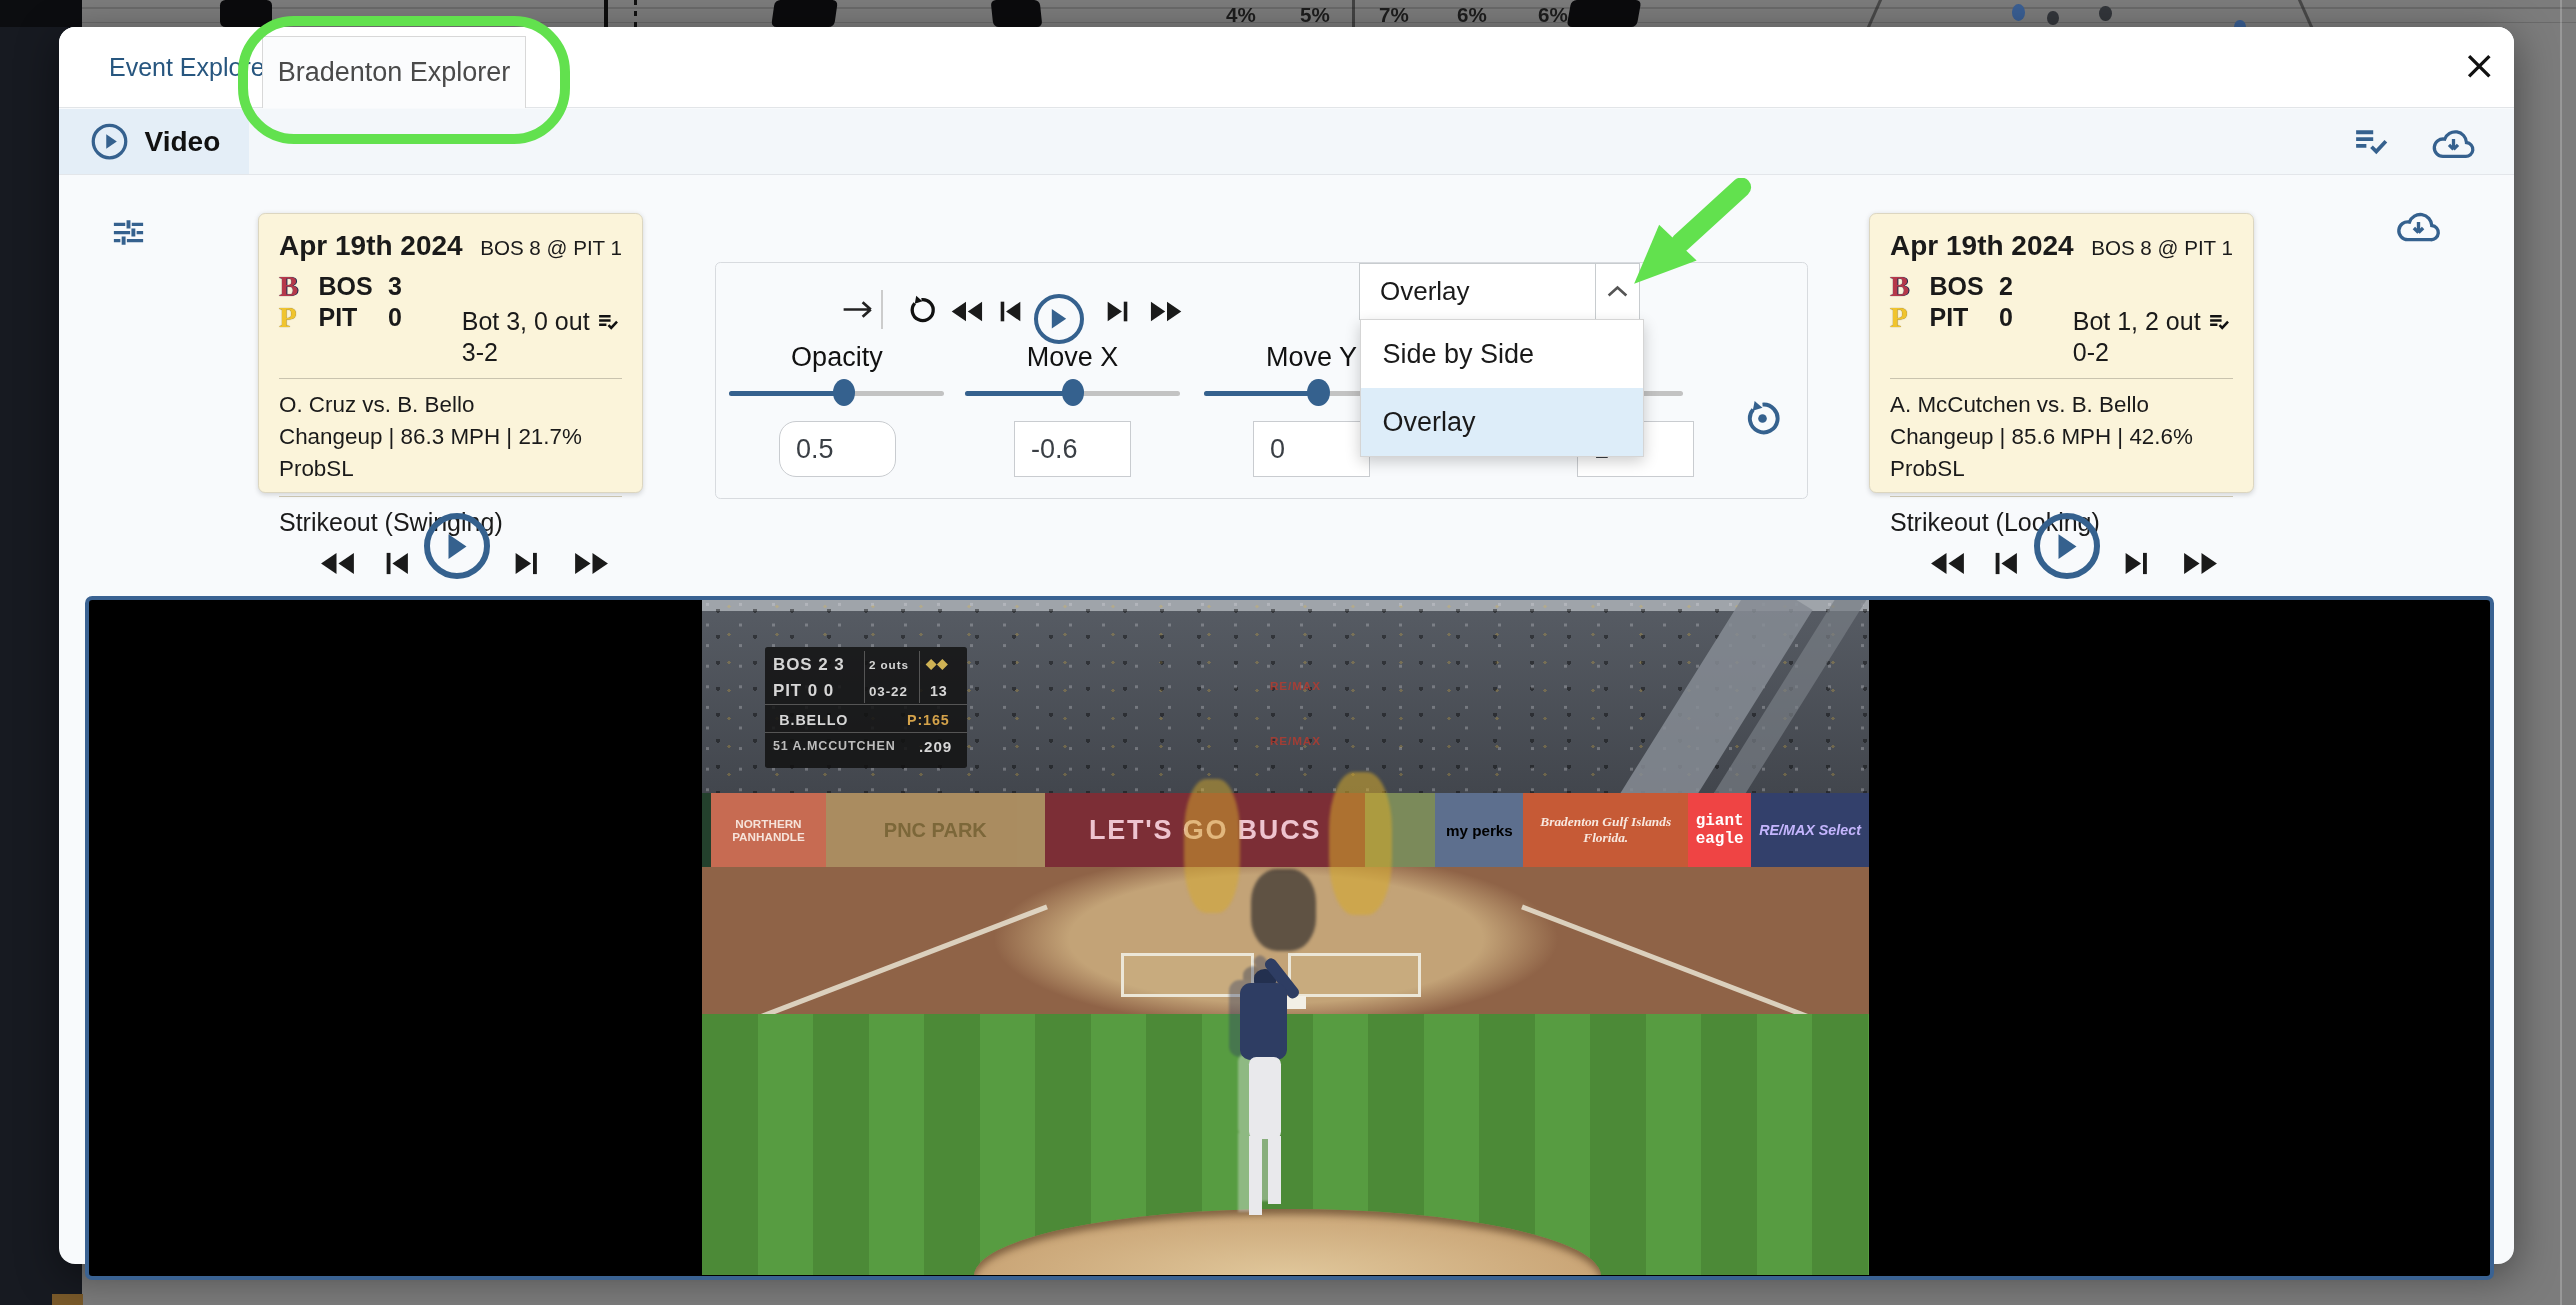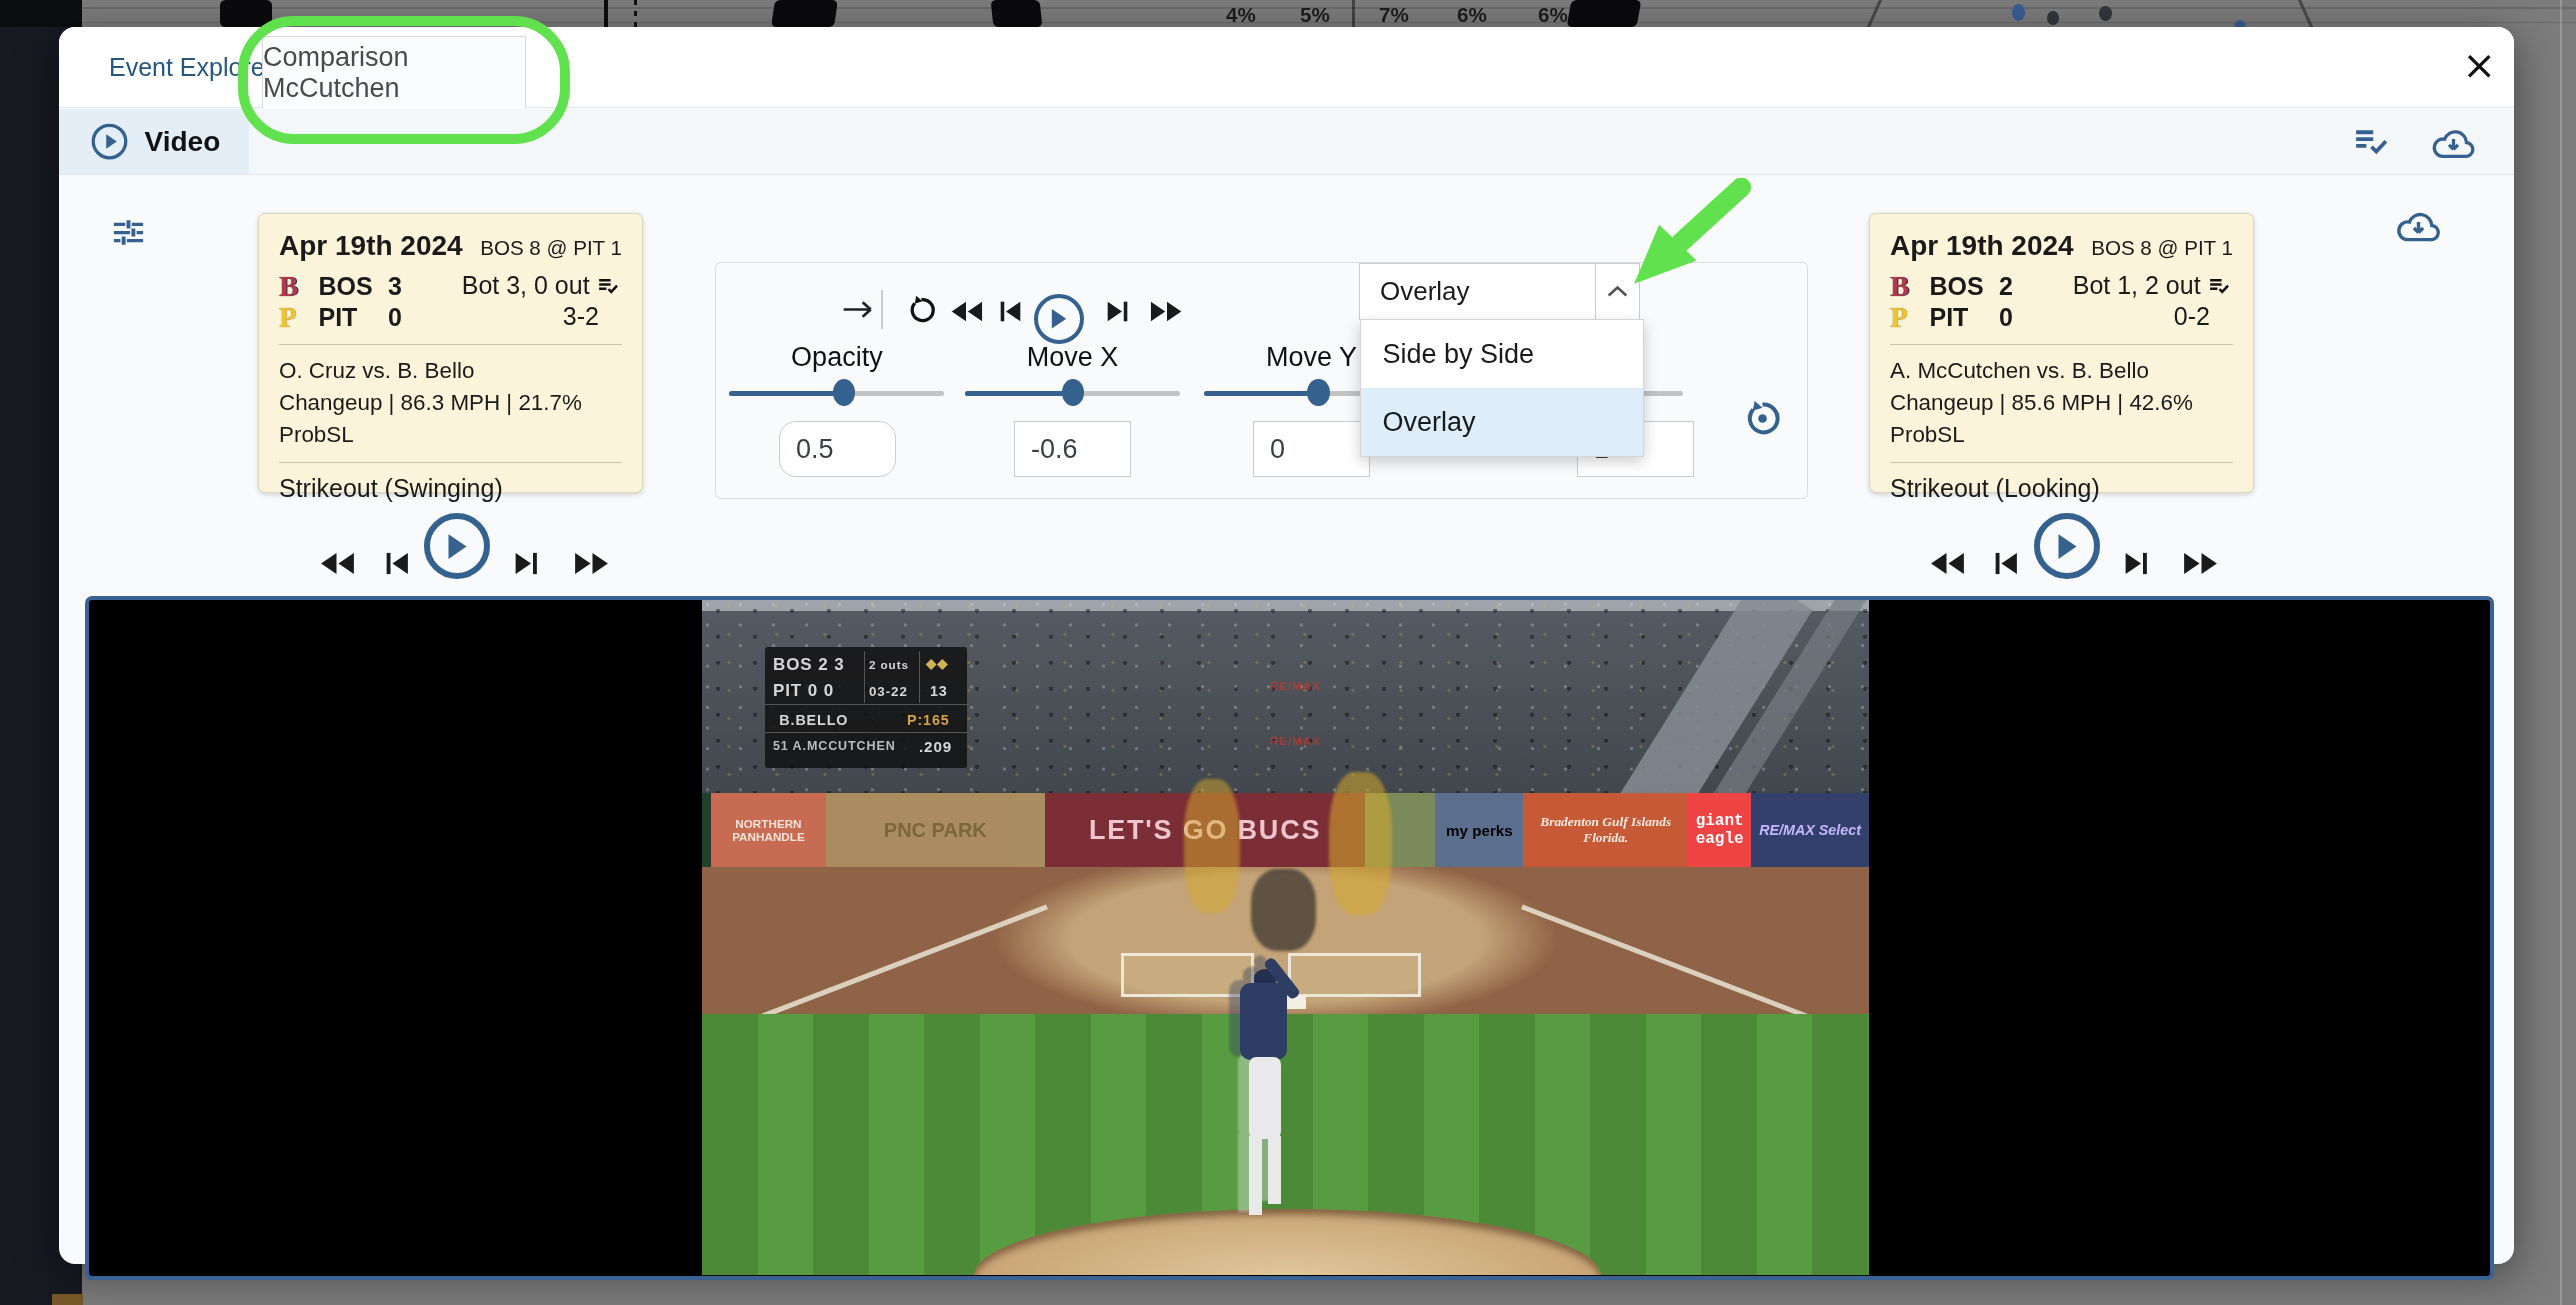--- a/index.html
+++ b/index.html
@@ -39,21 +39,21 @@
   .card-top{display:flex;justify-content:space-between;align-items:baseline;}
   .card-date{font-size:28px;font-weight:bold;}
   .card-matchup{font-size:20.6px;}
   .card-mid{display:flex;justify-content:space-between;margin-top:9px;}
   .team-row{display:flex;align-items:center;gap:12.5px;height:31px;}
   .logo{width:27px;font-size:29px;font-weight:bold;font-family:"Liberation Serif",serif;line-height:27px;}
   .logo-bos{color:#b5384a;text-shadow:0 0 0.9px #1d2d52,0.9px 0 0 #1d2d52;}
   .logo-pit{color:#f0c42e;text-shadow:0 0 0.9px #5a4a10;}
   .team-abbr{font-size:25px;font-weight:bold;width:57px;}
   .team-score{font-size:25px;font-weight:bold;}
-  .sit-block{text-align:right;}
+  .sit-block{margin-top:36px;}
   .sit-row{display:flex;align-items:center;gap:5.4px;font-size:25px;}
   .count{font-size:25px;margin-top:1.8px;padding-right:23px;}
   .card-div{height:0.9px;background:#c9c3ae;margin:10.8px 0;}
   .card-line{font-size:22.4px;line-height:32px;}
   .card-result{font-size:25px;margin-top:3.6px;}
   
   .panel{left:656px;top:235px;width:1093px;height:237px;border:1.8px solid #d8dbdf;border-radius:5.4px;background:#f8fafc;box-sizing:border-box;}
   .tr-icon{top:32px;cursor:pointer;}
   .tr-div{left:165px;top:27px;width:1.8px;height:39px;background:#ccc;}
   .panel-play{left:318px;top:30.5px;width:50px;height:50px;border:4.5px solid #35618e;border-radius:50%;box-sizing:border-box;display:flex;align-items:center;justify-content:center;cursor:pointer;}
@@ -149,21 +149,21 @@
   <div class="abs bk-brown"></div>
   <div class="abs bk-rline"></div>
 
   <div class="abs modal">
 
     <div class="abs titlebar"></div>
     <div class="abs tab-event">
       <span>Event Explorer</span>
     </div>
     <div class="abs tab-comparison">
-      <span>Comparison McCutchen</span>
+      <span>Bradenton Explorer</span>
     </div>
     <div class="abs green-ring"></div>
     <div class="abs close-btn">
       <span>
           <svg width="30.5" height="30.5" viewBox="0 0 24 24">
             <path d="M4 4 L20 20 M20 4 L4 20" stroke="#111" stroke-width="2.6" fill="none"></path>
           </svg>
         </span>
     </div>
 

